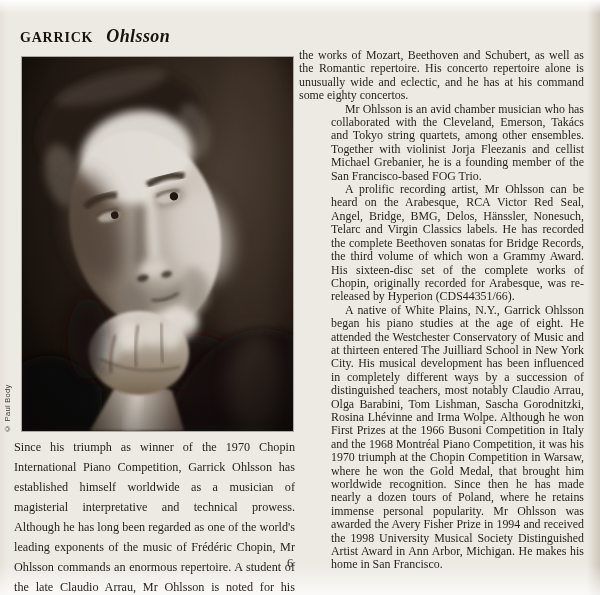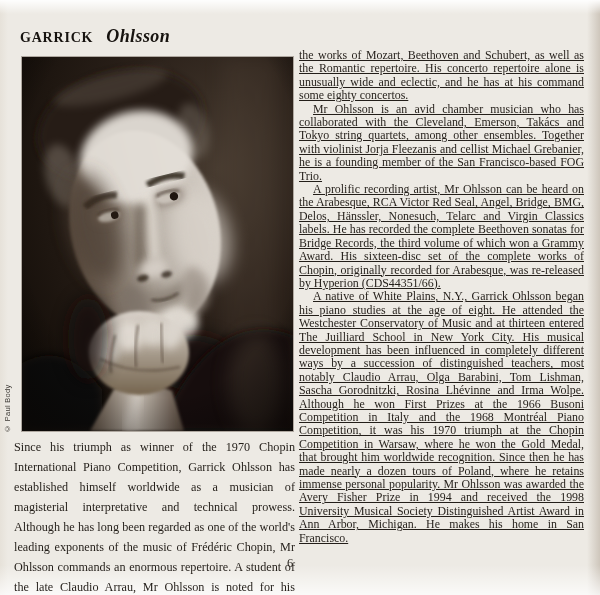--- a/index.html
+++ b/index.html
@@ -36,28 +36,28 @@
   .photo-frame svg{ display:block; width:271px; height:374px; }
   .photo-credit{
     position:absolute; left:3px; top:355px; height:78px; width:13px;
     writing-mode:vertical-rl; transform:rotate(180deg);
     font-family:"Liberation Sans", sans-serif;
     font-size:7.5px; letter-spacing:.3px; color:#3c3833;
     text-align:left; white-space:nowrap;
   }
   .col{ color:#231e19; text-align:justify; text-justify:inter-word; }
   .col p{ margin:0; }
-  .col p.indent{ text-indent:14px; }
+  .col p.indent{ text-indent:14px;margin-left:32px; }
   .left-col{
     position:absolute; left:14px; top:437px; width:281px;
     font-size:12.2px; line-height:20px;
   }
   .right-col{
     position:absolute; left:299px; top:49px; width:285px;
-    font-size:11.9px; line-height:13.4px;text-decoration:underline;
+    font-size:11.9px; line-height:13.4px;
   }
   .folio{
     position:absolute; left:270px; top:556px; width:40px;
     text-align:center; font-size:12.5px; color:#2a2520;
   }
 </style>
 </head>
 <body>
 
 <div class="page">

